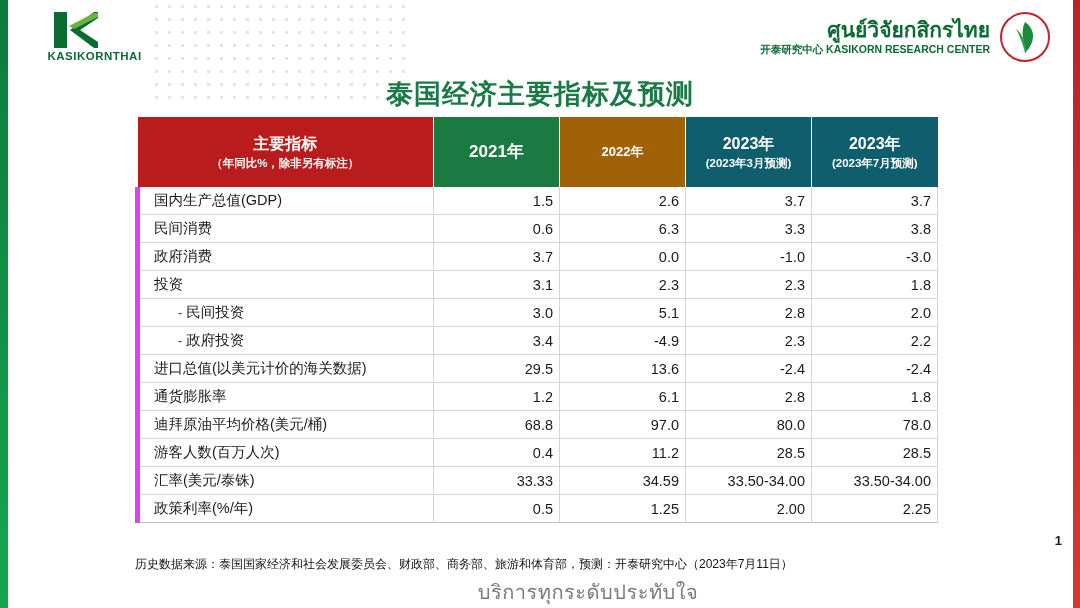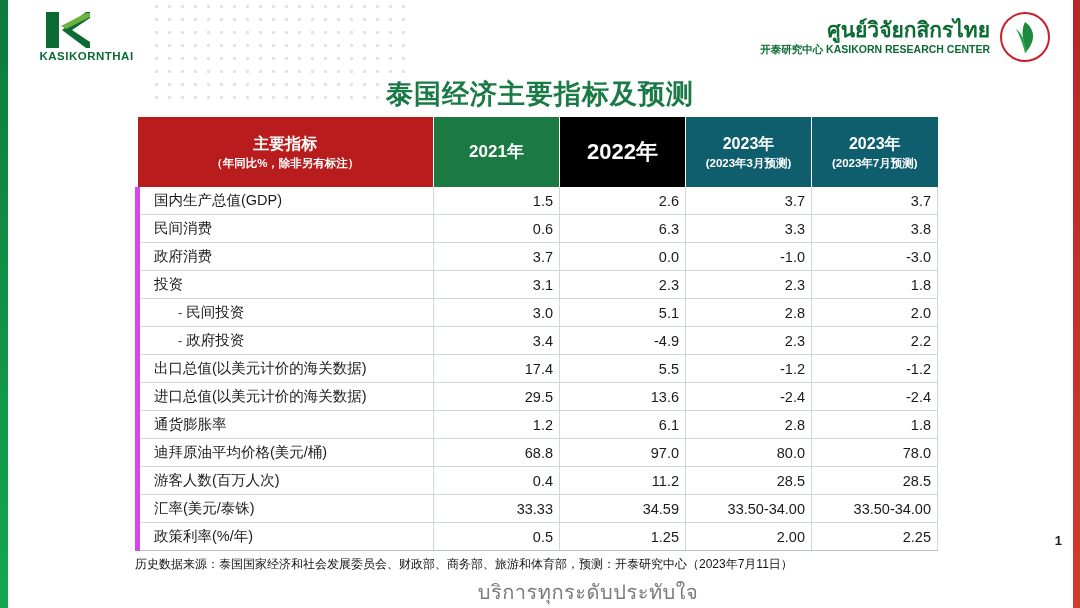--- a/index.html
+++ b/index.html
@@ -46,21 +46,21 @@
     position: absolute;
     right: 0; top: 0;
     width: 7px;
     height: 608px;
     background: linear-gradient(#b8242a, #d33b2e);
   }
 
   
   .logo-left {
     position: absolute;
-    left: 24px;
+    left: 32px;
     top: 12px;
     width: 125px;
     height: 52px;
   }
   .logo-left .k-mark {
     position: absolute;
     left: 22px;
     top: 0px;
     width: 44px;
     height: 36px;
@@ -152,21 +152,21 @@
     font-weight: bold;
     text-align: center;
     vertical-align: middle;
     height: 66px;
     padding: 2px 4px;
     border-right: 1px solid #ffffff;
     line-height: 1.25;
   }
   thead th.h-main { background: #b91c1c; font-size: 16px; }
   thead th.h-y1 { background: #1b7a42; font-size: 17px; }
-  thead th.h-y2 { background: #000000; font-size: 22px; }
+  thead th.h-y2 { background: #a16207; font-size: 13px; }
   thead th.h-f1 { background: #0f5e6e; font-size: 16px; }
   thead th.h-f2 { background: #0f5e6e; font-size: 16px; border-right: none; }
   thead th .sub {
     display: block;
     font-size: 11.5px;
     font-weight: bold;
     margin-top: 2px;
   }
 
   tbody td {
@@ -330,27 +330,20 @@
           <td class="num last">2.0</td>
         </tr>
         <tr>
           <td class="label indent"><span class="dash">-</span><span>政府投资</span></td>
           <td class="num">3.4</td>
           <td class="num">-4.9</td>
           <td class="num">2.3</td>
           <td class="num last">2.2</td>
         </tr>
         <tr>
-          <td class="label">出口总值(以美元计价的海关数据)</td>
-          <td class="num">17.4</td>
-          <td class="num">5.5</td>
-          <td class="num">-1.2</td>
-          <td class="num last">-1.2</td>
-        </tr>
-        <tr>
           <td class="label">进口总值(以美元计价的海关数据)</td>
           <td class="num">29.5</td>
           <td class="num">13.6</td>
           <td class="num">-2.4</td>
           <td class="num last">-2.4</td>
         </tr>
         <tr>
           <td class="label">通货膨胀率</td>
           <td class="num">1.2</td>
           <td class="num">6.1</td>

